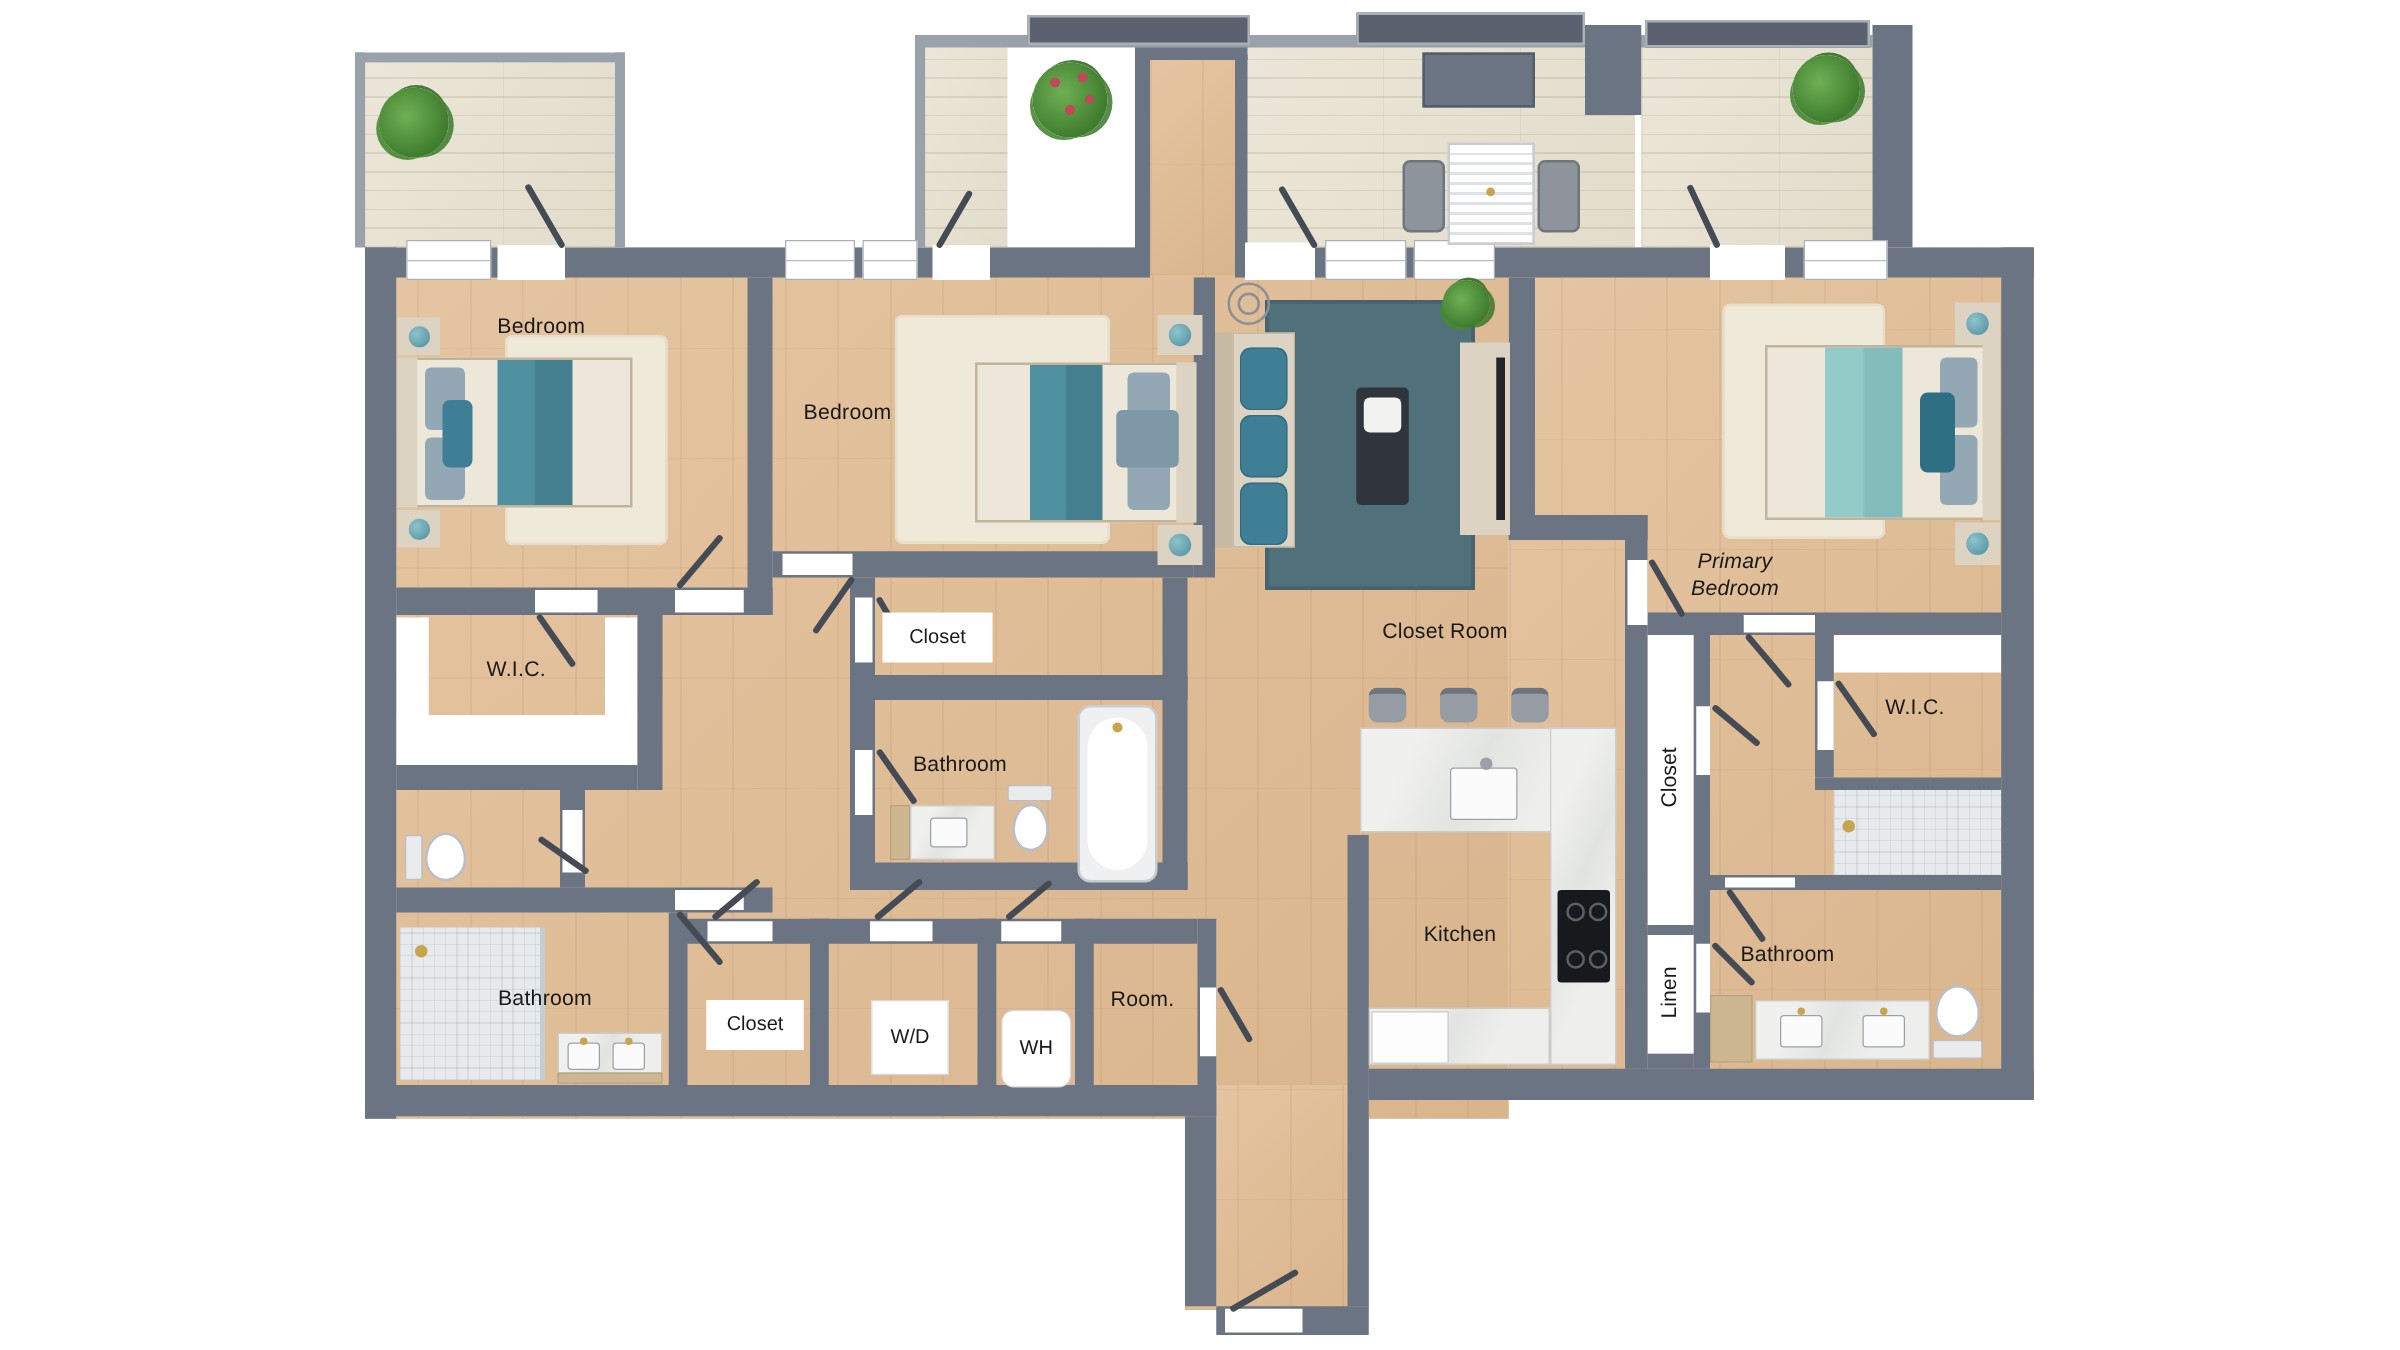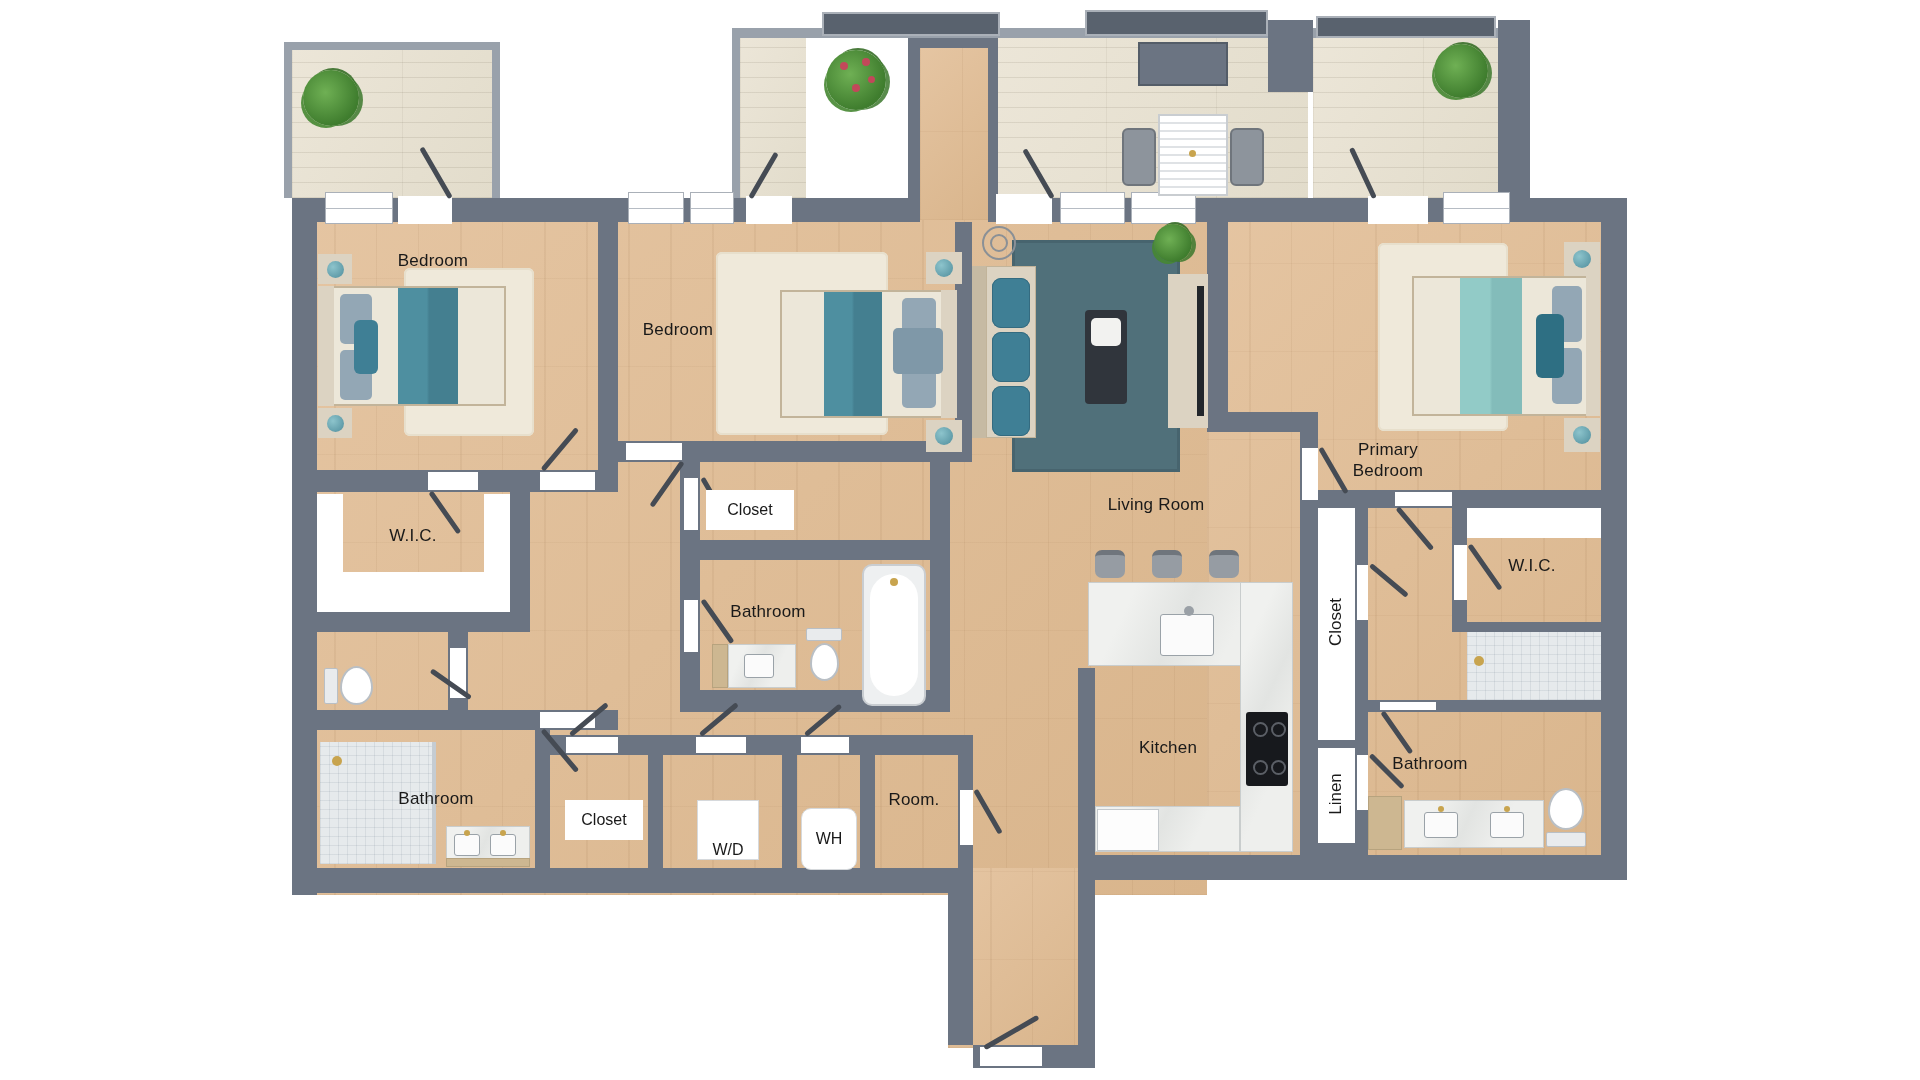--- a/index.html
+++ b/index.html
@@ -289,31 +289,31 @@
   <div class="gold" style="left:1189px;top:150px;width:7px;height:7px;"></div>
   <div class="abs" style="left:1122px;top:128px;width:34px;height:58px;background:#8d949c;border:2px solid #6f757c;border-radius:6px;box-sizing:border-box;"></div>
   <div class="abs" style="left:1230px;top:128px;width:34px;height:58px;background:#8d949c;border:2px solid #6f757c;border-radius:6px;box-sizing:border-box;"></div>
 
   <div class="boxlabel" style="left:706px;top:490px;width:88px;height:40px;">
     <span>Closet</span>
   </div>
   <div class="boxlabel" style="left:565px;top:800px;width:78px;height:40px;">
     <span>Closet</span>
   </div>
-  <div class="boxlabel" style="left:697px;top:800px;width:60px;height:58px;border:1px solid #d6d9dc;align-items:flex-end;">
+  <div class="boxlabel" style="left:697px;top:800px;width:60px;height:58px;border:1px solid #d6d9dc;">
     <span>W/D</span>
   </div>
   <div class="boxlabel" style="left:801px;top:808px;width:54px;height:60px;border-radius:10px;border:1px solid #d6d9dc;">
     <span>WH</span>
   </div>
 
   <div class="label" style="left:433px;top:261px;">Bedroom</div>
   <div class="label" style="left:678px;top:330px;">Bedroom</div>
-  <div class="label" style="left:1388px;top:460px;white-space:normal;width:100px;text-align:center;line-height:1.25;">Primary Bedroom</div>
-  <div class="label" style="left:1156px;top:505px;">Living Room</div>
+  <div class="label" style="left:1388px;top:460px;white-space:normal;width:100px;text-align:center;line-height:1.25;font-style:italic;">Primary Bedroom</div>
+  <div class="label" style="left:1156px;top:505px;">Closet Room</div>
   <div class="label" style="left:1168px;top:748px;">Kitchen</div>
   <div class="label" style="left:413px;top:536px;">W.I.C.</div>
   <div class="label" style="left:1532px;top:566px;">W.I.C.</div>
   <div class="label" style="left:768px;top:612px;">Bathroom</div>
   <div class="label" style="left:436px;top:799px;">Bathroom</div>
   <div class="label" style="left:1430px;top:764px;">Bathroom</div>
   <div class="label" style="left:914px;top:800px;">Room.</div>
   <div class="vlabel" style="left:1336px;top:622px;">Closet</div>
   <div class="vlabel" style="left:1336px;top:794px;">Linen</div>
 

